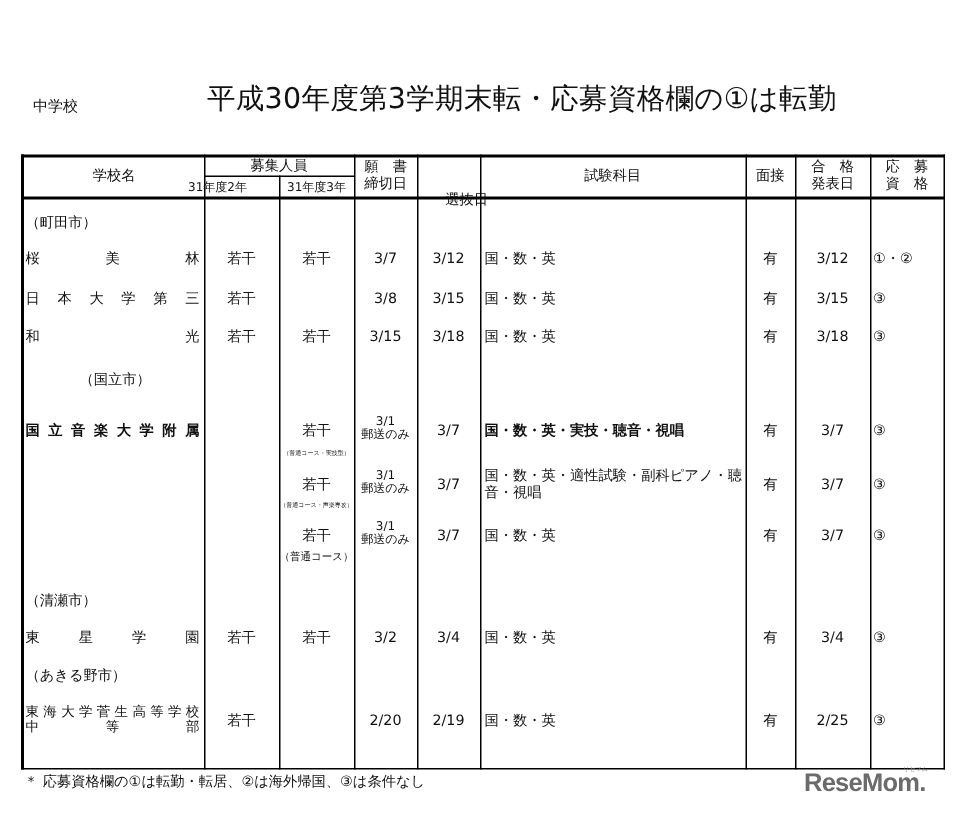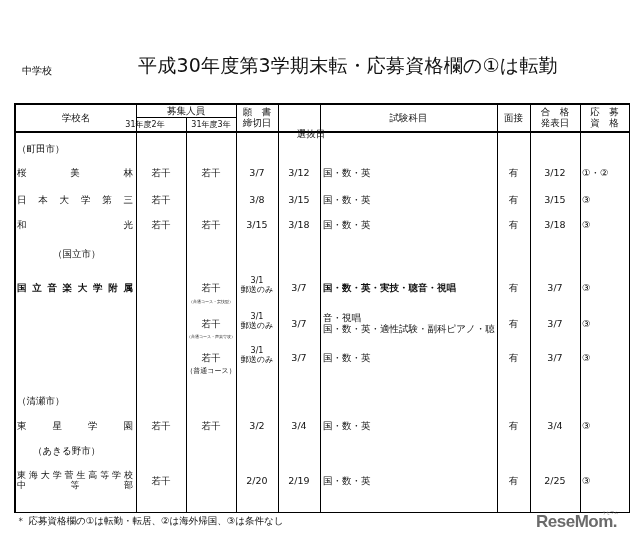--- a/index.html
+++ b/index.html
@@ -60,21 +60,21 @@
     <div>発表日</div>
   </div>
   <div class="hdr" style="left:580px;top:106px;width:49px;">
     <div>応　募</div>
     <div>資　格</div>
   </div>
 
   <div class="cell" style="left:17px;top:143px;">（町田市）</div>
   <div class="cell" style="left:17px;top:248px;margin-left:36px;">（国立市）</div>
   <div class="cell" style="left:17px;top:395px;">（清瀬市）</div>
-  <div class="cell" style="left:17px;top:445px;padding-left:16px;">（あきる野市）</div>
+  <div class="cell" style="left:17px;top:445px;">（あきる野市）</div>
 
   <div>
     <div class="cell spread" style="left:17px;top:167px;width:116px;">
       <span>桜</span>
         <span>美</span>
         <span>林</span>
     </div>
     <div class="cell center" style="left:136px;top:167px;width:50px;">若干</div>
     <div class="cell center" style="left:186px;top:167px;width:50px;">若干</div>
     <div class="cell center" style="left:236px;top:167px;width:42px;">3/7</div>
@@ -144,22 +144,22 @@
 
   <div>
     <div class="cell center" style="left:186px;top:318px;width:50px;">若干</div>
     <div class="tiny" style="left:186px;top:334px;width:50px;">（普通コース・声楽専攻）</div>
     <div class="cell center" style="left:236px;top:312px;width:42px;font-size:8px;line-height:9px;">
       <div>3/1</div>
       <div>郵送のみ</div>
     </div>
     <div class="cell center" style="left:278px;top:318px;width:42px;">3/7</div>
     <div class="cell" style="left:323px;top:312px;">
+      <div>国・数・英・適性試験・副科ピアノ・聴</div>
       <div>音・視唱</div>
-      <div>国・数・英・適性試験・副科ピアノ・聴</div>
     </div>
     <div class="cell center" style="left:497px;top:318px;width:33px;">有</div>
     <div class="cell center" style="left:530px;top:318px;width:50px;">3/7</div>
     <div class="cell" style="left:582px;top:318px;">③</div>
   </div>
 
   <div>
     <div class="cell center" style="left:186px;top:352px;width:50px;">若干</div>
     <div class="cell center" style="left:186px;top:366px;width:50px;font-size:7px;">（普通コース）</div>
     <div class="cell center" style="left:236px;top:346px;width:42px;font-size:8px;line-height:9px;">

